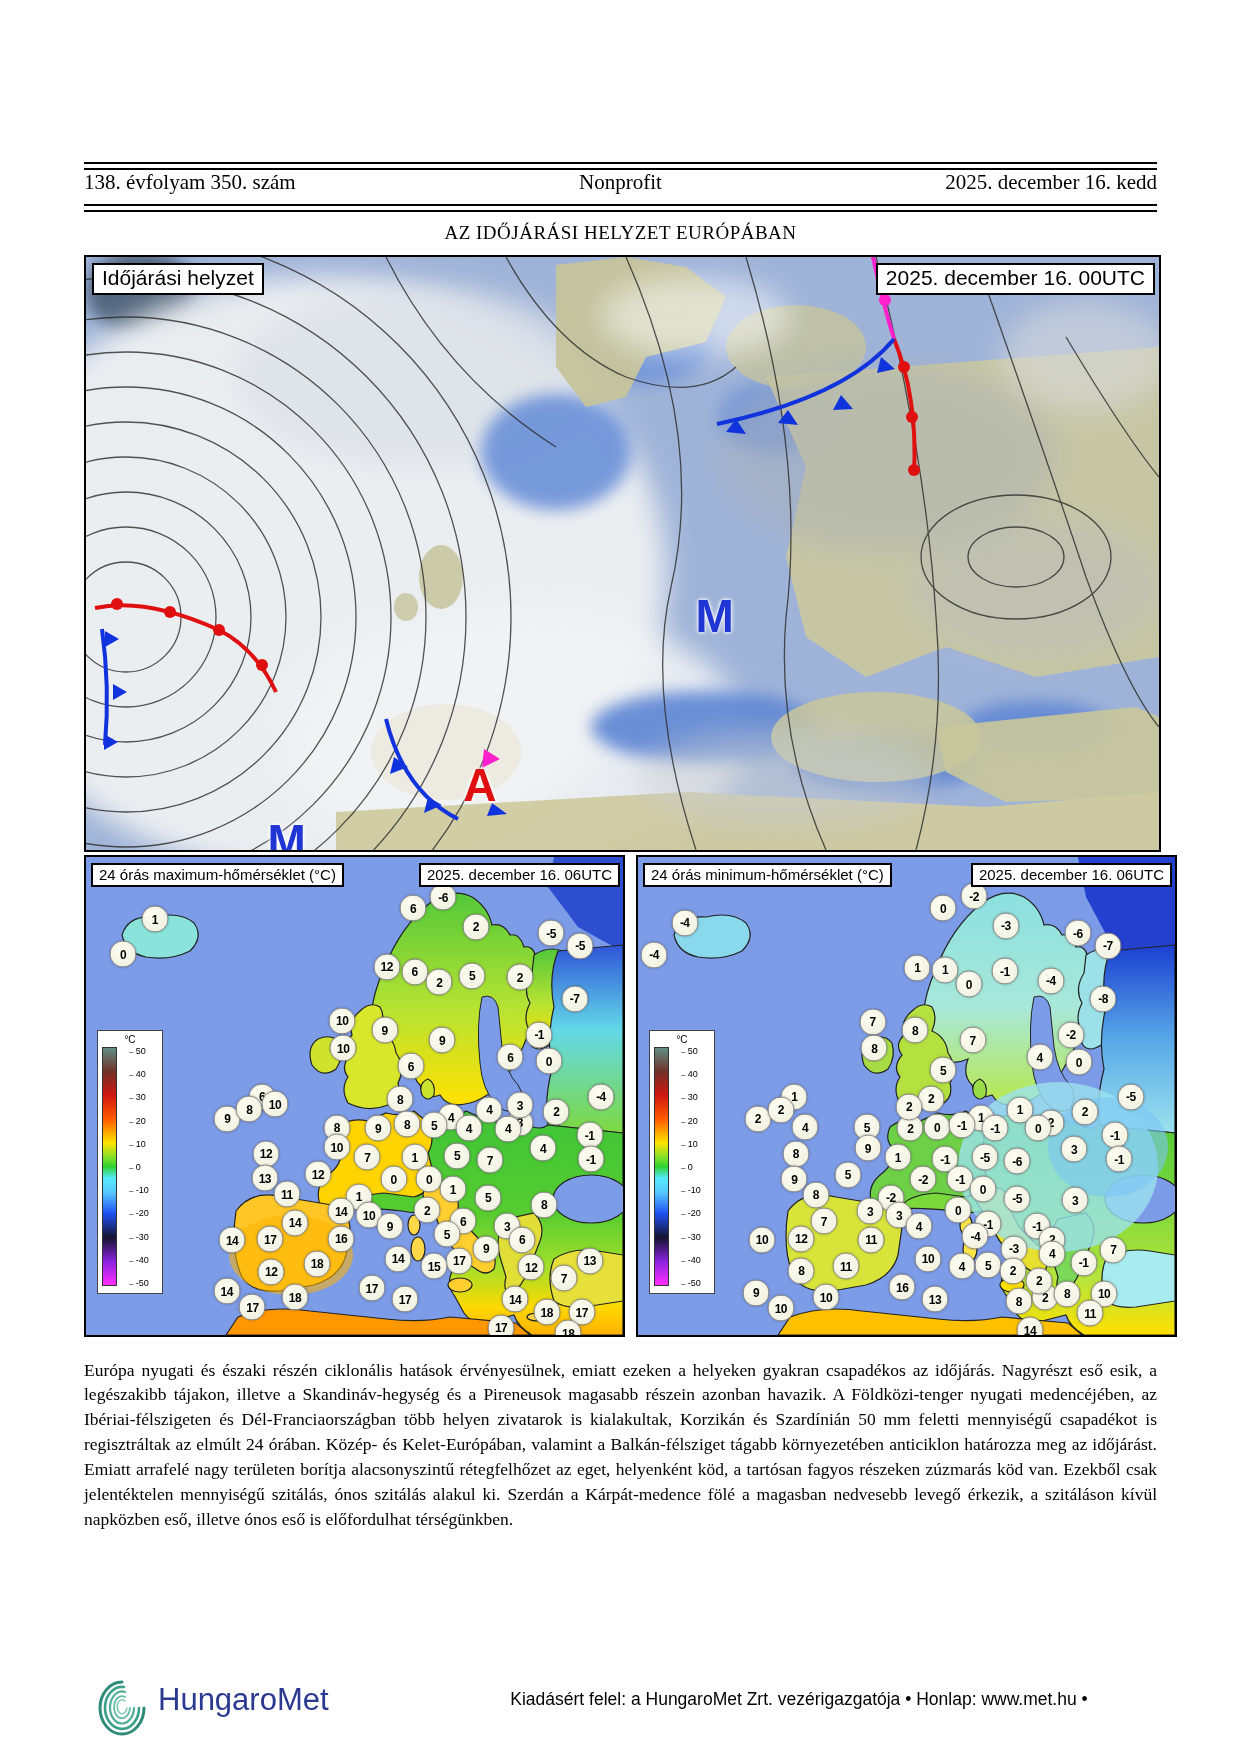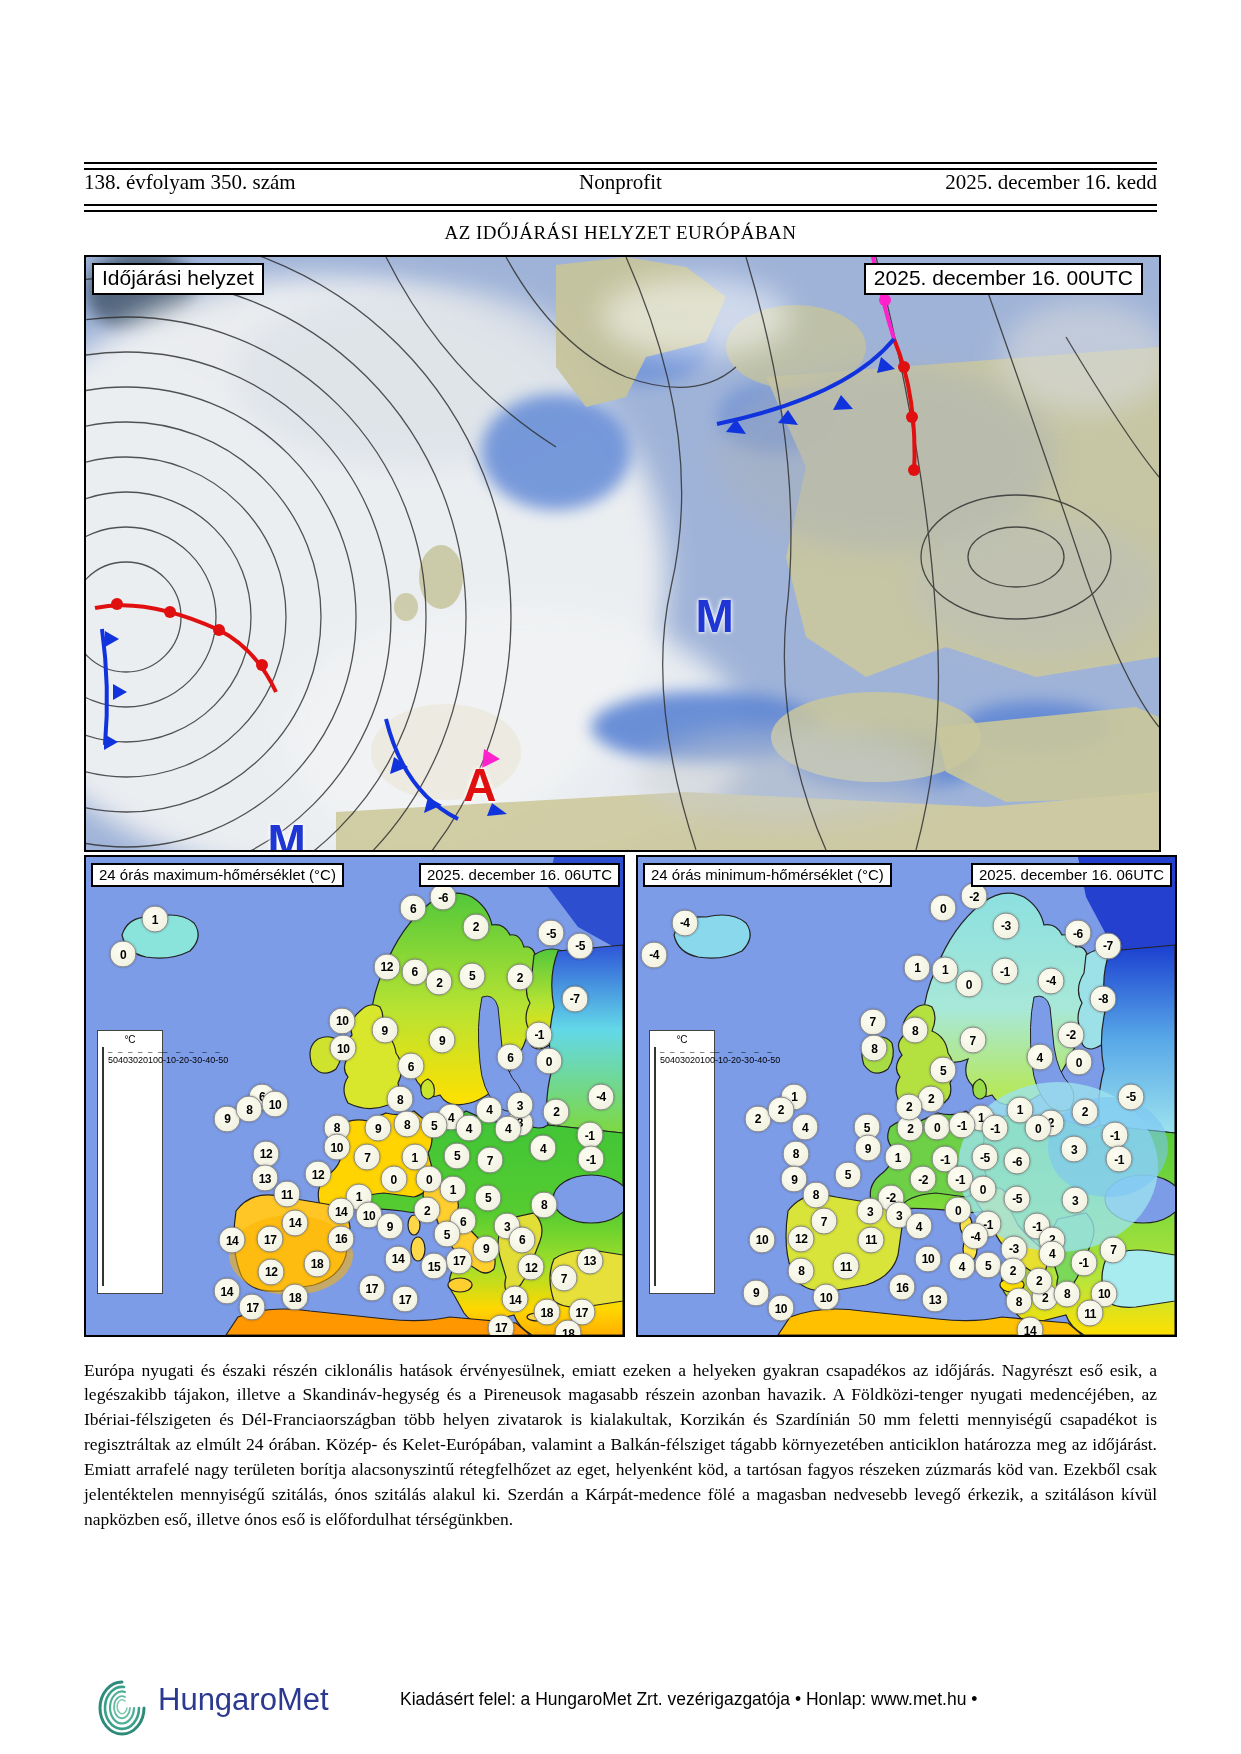--- a/index.html
+++ b/index.html
@@ -26,21 +26,21 @@
   #synmap{left:84px;top:255px;width:1073px;height:593px;}
   #maxmap{left:84px;top:855px;width:537px;height:478px;background:#0f172a;}
   #minmap{left:636px;top:855px;width:537px;height:478px;background:#7d9ce8;}
   .mapbox svg{position:absolute;left:0;top:0;}
 
   .map-label{position:absolute;background:#fff;border:2px solid #000;
              font-family:"Liberation Sans",sans-serif;color:#000;z-index:30;
              white-space:nowrap;}
   .syn-label{top:6px;font-size:21px;padding:1px 8px 3px;}
   .syn-label.l{left:6px;}
-  .syn-label.r{right:16px;}
+  .syn-label.r{right:4px;}
   .tmp-label{top:6px;font-size:15px;padding:1px 6px 2px;}
   .tmp-label.l{left:5px;}
   .tmp-label.r{right:3px;}
 
   
   .pletter{position:absolute;transform:translate(-50%,-50%);z-index:20;
            font-family:"Liberation Sans",sans-serif;font-weight:bold;font-size:46px;
            text-shadow:0 0 3px #fff,0 0 5px #fff;}
   .pletter.low{color:#1f35d4;}
   .pletter.high{color:#e01010;}
@@ -57,37 +57,37 @@
   .scale{position:absolute;left:11px;top:173px;width:56px;z-index:25;
          background:#fff;border:1px solid #444;padding:3px 4px 5px;}
   .scale-unit{font-family:"Liberation Sans",sans-serif;font-size:10px;text-align:center;
               margin-bottom:2px;}
   .scale-body{display:flex;gap:4px;}
   .scale-bar{width:13px;height:237px;border:1px solid #333;
      background:linear-gradient(to bottom,
        #5f8d84 0%, #713028 10%, #d01810 20%, #ff5a00 30%, #ffe400 40%,
        #86e02a 46%, #2ed22e 50%, #55eaff 55%, #57c8ff 61%, #1e50f0 70%,
        #141430 80%, #8822dd 90%, #ff30ff 100%);}
-  .scale-ticks{display:flex;flex-direction:row;justify-content:space-between;
-               height:241px;}
+  .scale-ticks{display:flex;flex-direction:column;justify-content:space-between;
+               height:241px;margin-left:8px;}
   .tick{font-family:"Liberation Sans",sans-serif;font-size:9px;line-height:9px;}
   .tick::before{content:"– ";font-size:8px;}
 
   
   .summary{position:absolute;left:84px;top:1340px;width:1073px;
            font-size:17.5px;line-height:1.42;text-align:justify;}
 
   
   .footer-logo{position:absolute;left:92px;top:1672px;width:300px;height:72px;}
   .logo-wordline{position:absolute;left:66px;top:10px;
                  font-family:"Liberation Sans",sans-serif;font-size:31px;
                  color:#2b3990;letter-spacing:0;}
   .logo-tagline{position:absolute;left:68px;top:48px;
                 font-family:"Liberation Sans",sans-serif;font-size:8.5px;color:#3c4c8c;margin-top:36px;}
-  .footer-text{position:absolute;left:400px;top:1686px;width:760px;text-align:left;
+  .footer-text{position:absolute;left:419px;top:1686px;width:760px;text-align:center;
                font-family:"Liberation Sans",sans-serif;font-size:17.5px;line-height:1.55;}
 </style>
 </head>
 <body>
 
 <div class="page">
 
   <div class="rule rule1"></div>
   <div class="inforow">
     <div class="c">138. évfolyam 350. szám</div>

